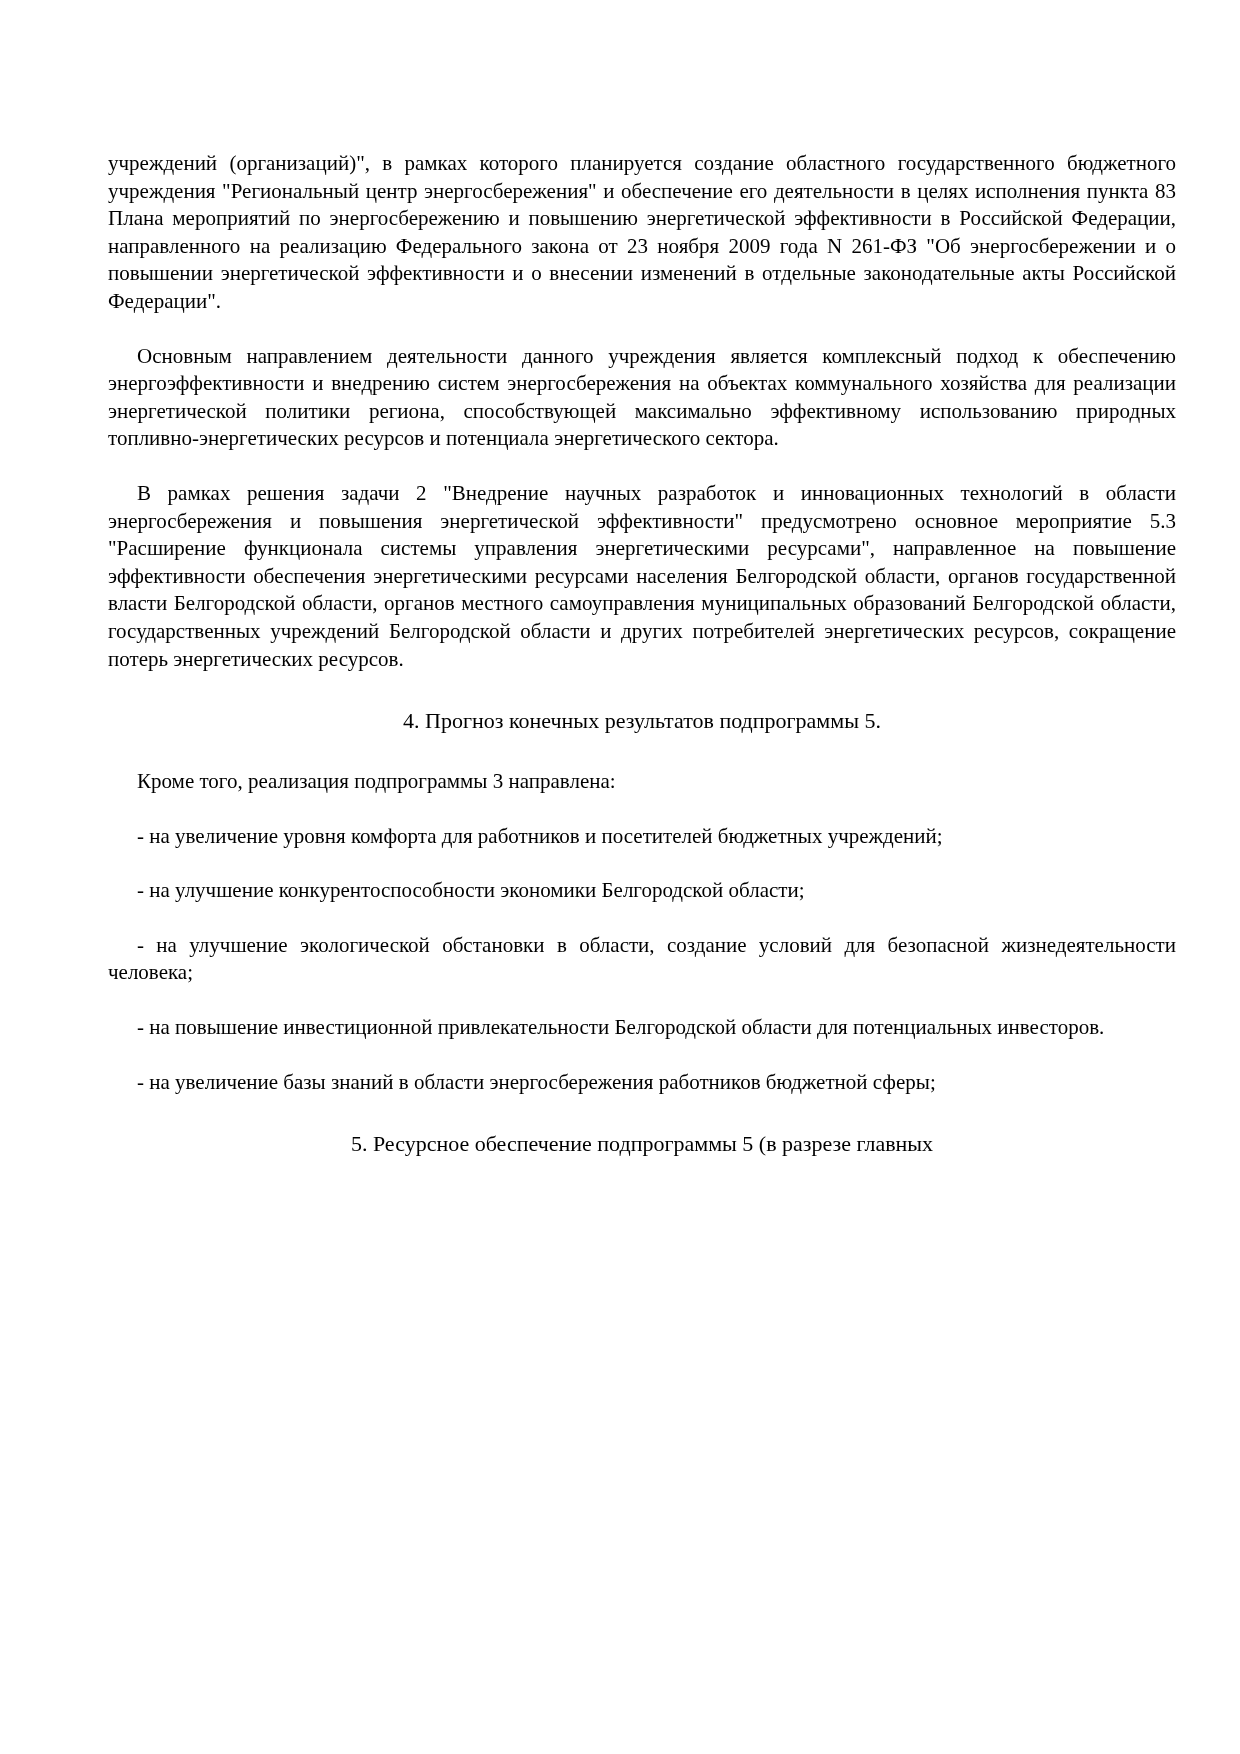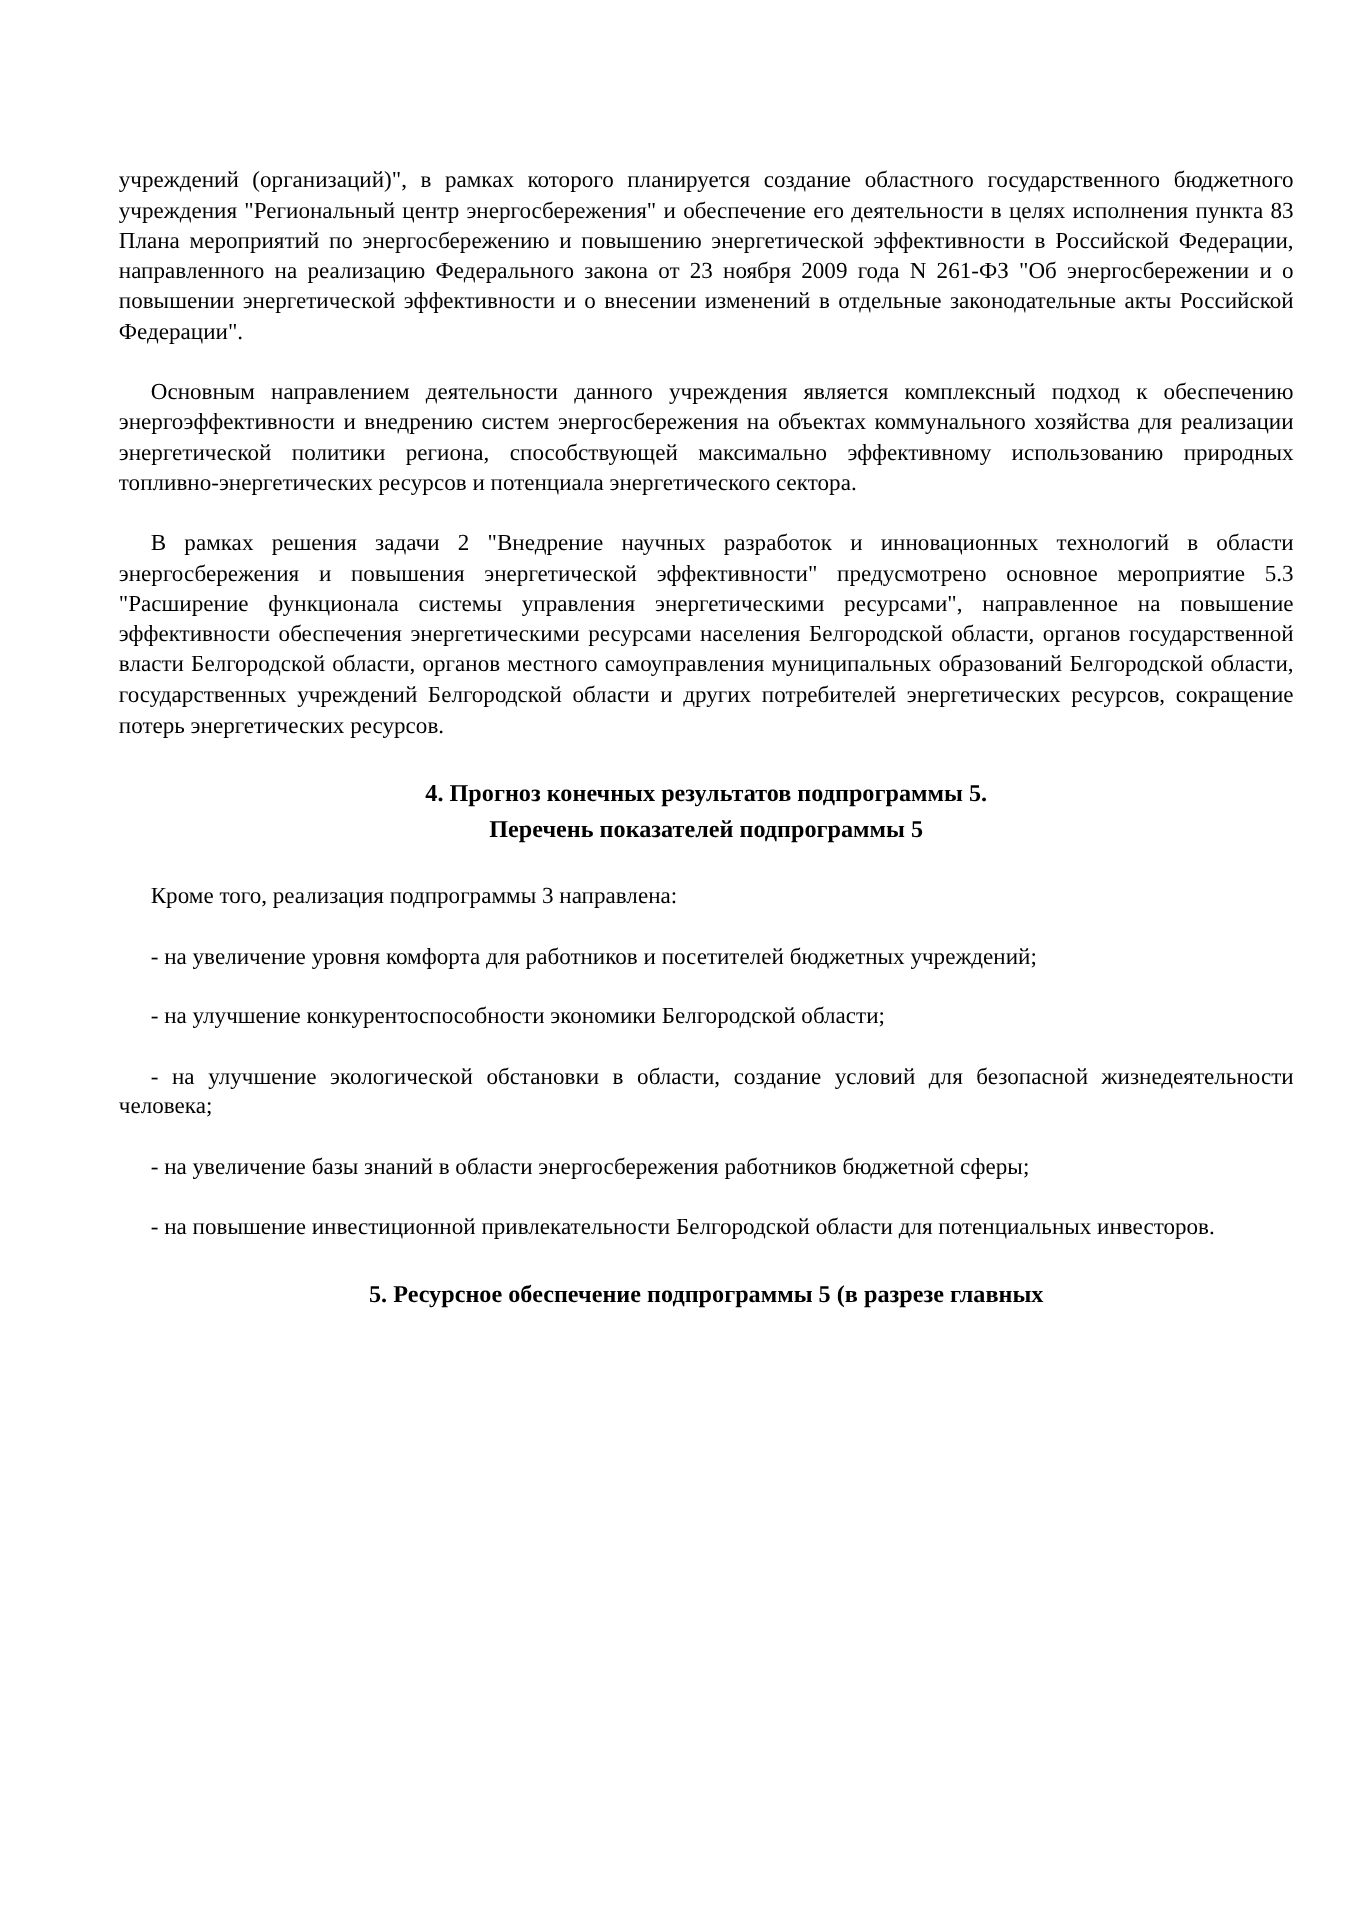--- a/index.html
+++ b/index.html
@@ -23,21 +23,21 @@
   .para {
     text-align: justify;
     text-indent: 29px;
     margin: 27px 0;
   }
   .para.continuation {
     text-indent: 0;
     margin-top: 0;
   }
   .heading {
-    font-weight: bold;
+    font-weight: normal;
     text-align: center;
     text-indent: 0;
     font-size: 22px;
     line-height: 33px;
     margin: 31px 0;
   }
 </style>
 </head>
 <body>
 
@@ -45,34 +45,33 @@
 
   <p class="para continuation">учреждений (организаций)", в рамках которого планируется создание областного государственного бюджетного учреждения "Региональный центр энергосбережения" и обеспечение его деятельности в целях исполнения пункта 83 Плана мероприятий по энергосбережению и повышению энергетической эффективности в Российской Федерации, направленного на реализацию Федерального закона от 23 ноября 2009 года N 261-ФЗ "Об энергосбережении и о повышении энергетической эффективности и о внесении изменений в отдельные законодательные акты Российской Федерации".</p>
 
   <p class="para">Основным направлением деятельности данного учреждения является комплексный подход к обеспечению энергоэффективности и внедрению систем энергосбережения на объектах коммунального хозяйства для реализации энергетической политики региона, способствующей максимально эффективному использованию природных топливно-энергетических ресурсов и потенциала энергетического сектора.</p>
 
   <p class="para">В рамках решения задачи 2 "Внедрение научных разработок и инновационных технологий в области энергосбережения и повышения энергетической эффективности" предусмотрено основное мероприятие 5.3 "Расширение функционала системы управления энергетическими ресурсами", направленное на повышение эффективности обеспечения энергетическими ресурсами населения Белгородской области, органов государственной власти Белгородской области, органов местного самоуправления муниципальных образований Белгородской области, государственных учреждений Белгородской области и других потребителей энергетических ресурсов, сокращение потерь энергетических ресурсов.</p>
 
 
   <h2 class="heading">
     <span>4. Прогноз конечных результатов подпрограммы 5.</span><br>
-    <span>Перечень показателей подпрограммы 5</span>
   </h2>
 
 
   <p class="para">Кроме того, реализация подпрограммы 3 направлена:</p>
 
   <p class="para">- на увеличение уровня комфорта для работников и посетителей бюджетных учреждений;</p>
 
   <p class="para">- на улучшение конкурентоспособности экономики Белгородской области;</p>
 
   <p class="para">- на улучшение экологической обстановки в области, создание условий для безопасной жизнедеятельности человека;</p>
 
+  <p class="para">- на повышение инвестиционной привлекательности Белгородской области для потенциальных инвесторов.</p>
+
   <p class="para">- на увеличение базы знаний в области энергосбережения работников бюджетной сферы;</p>
-
-  <p class="para">- на повышение инвестиционной привлекательности Белгородской области для потенциальных инвесторов.</p>
 
 
   <h2 class="heading">
     <span>5. Ресурсное обеспечение подпрограммы 5 (в разрезе главных</span>
   </h2>
 
 </div>
 
 </body></html>

